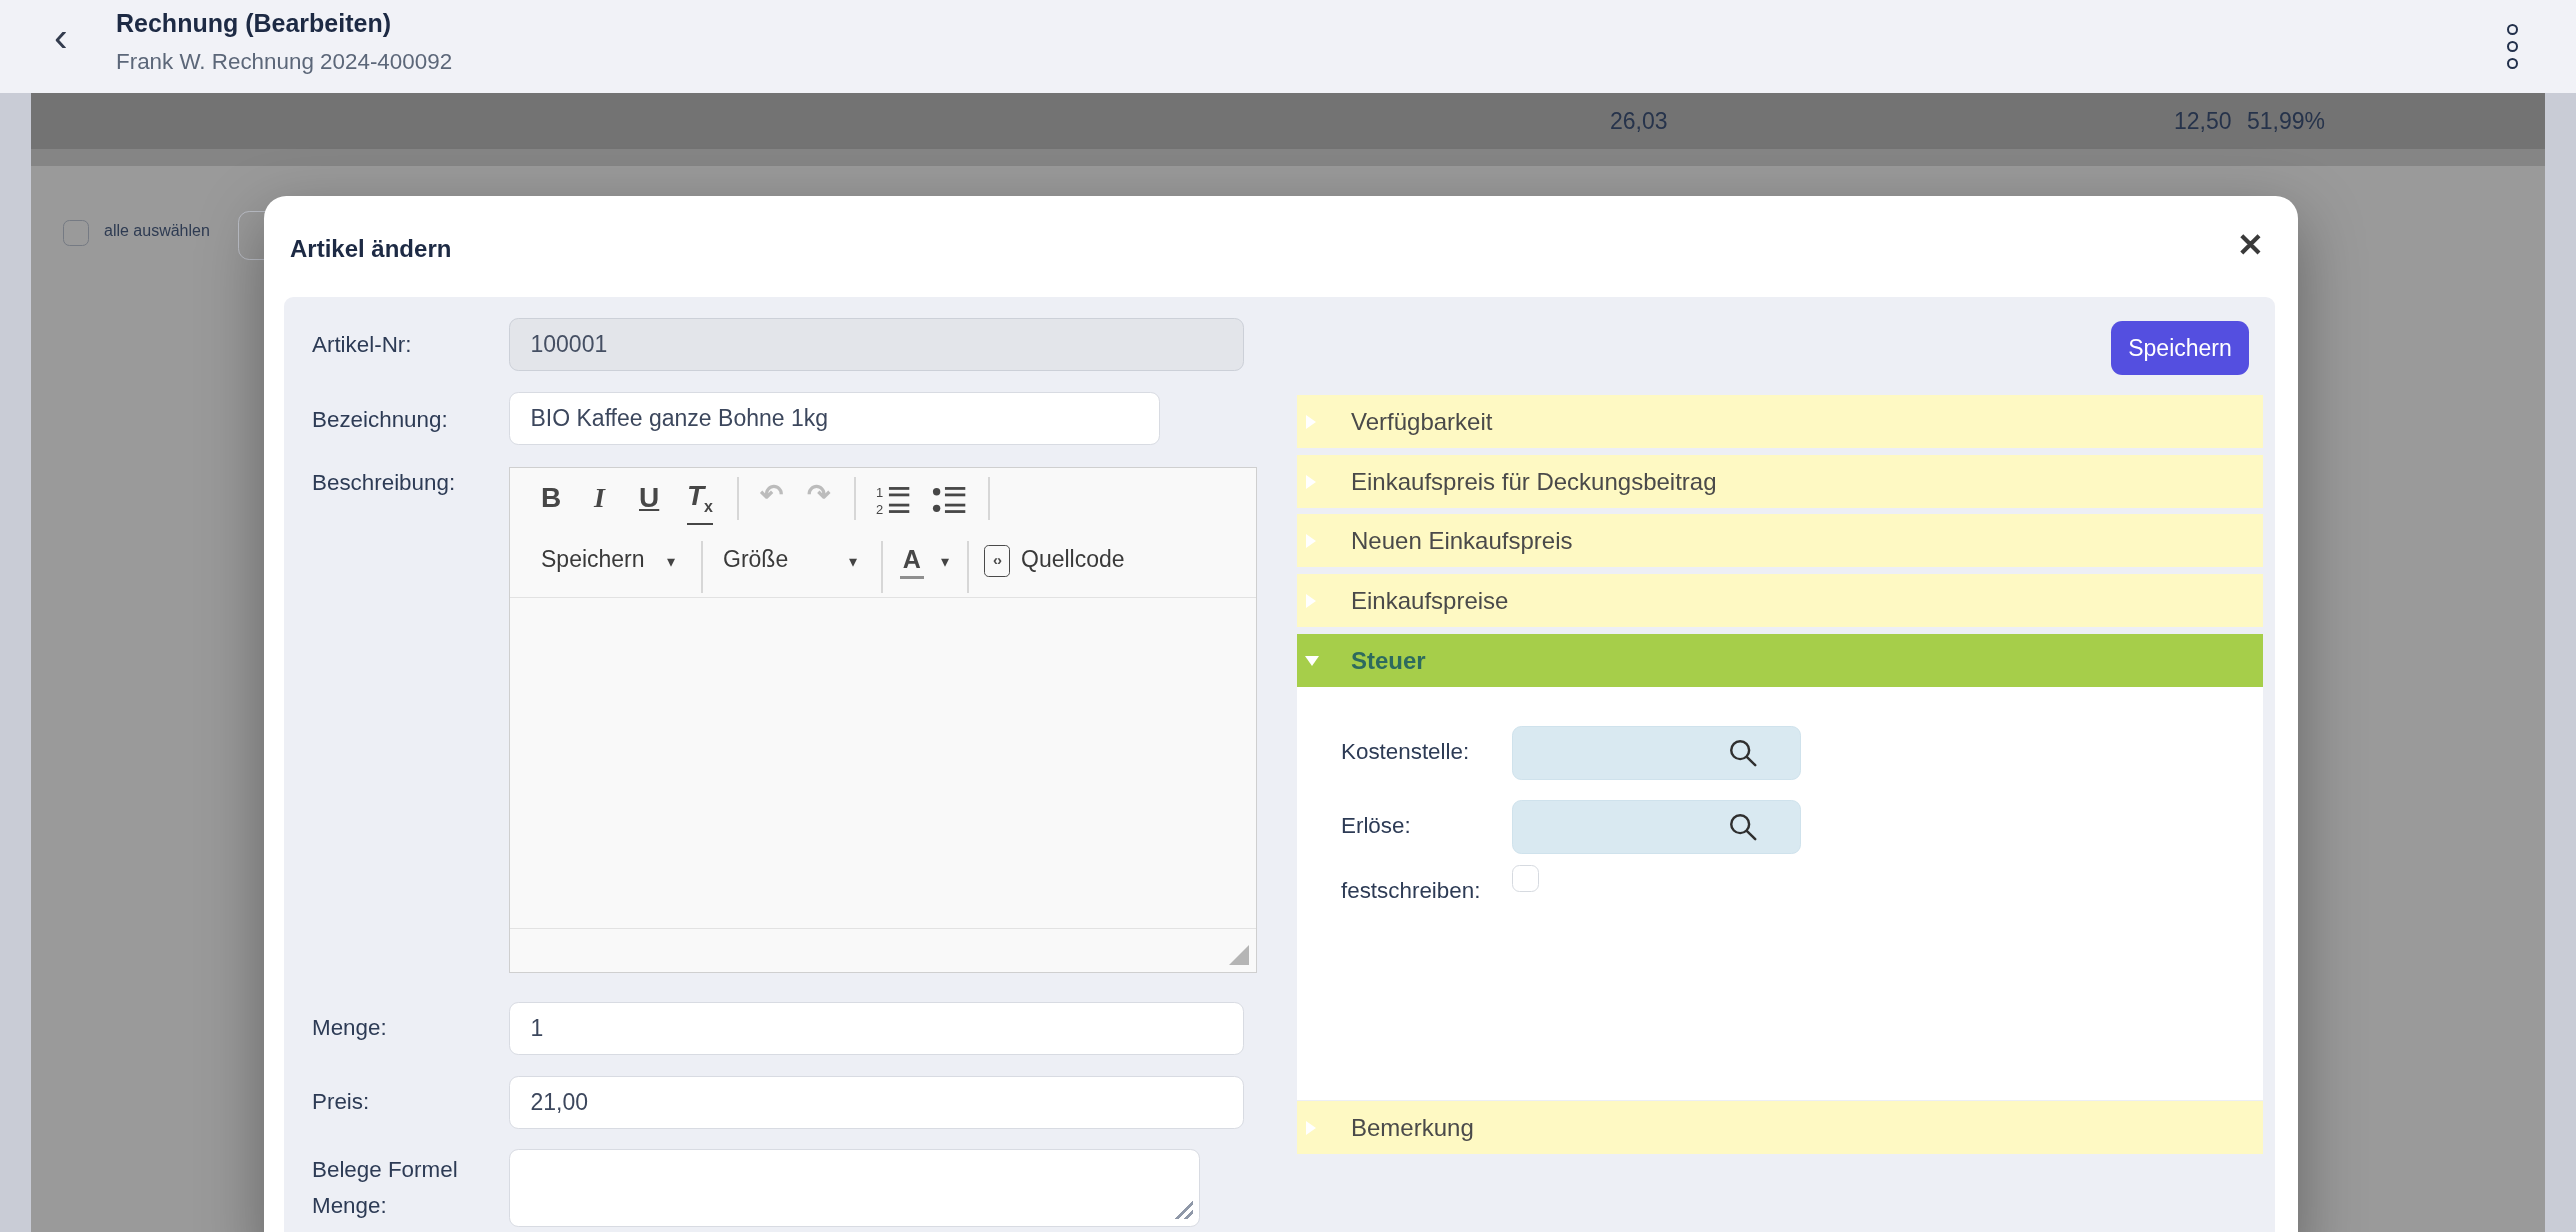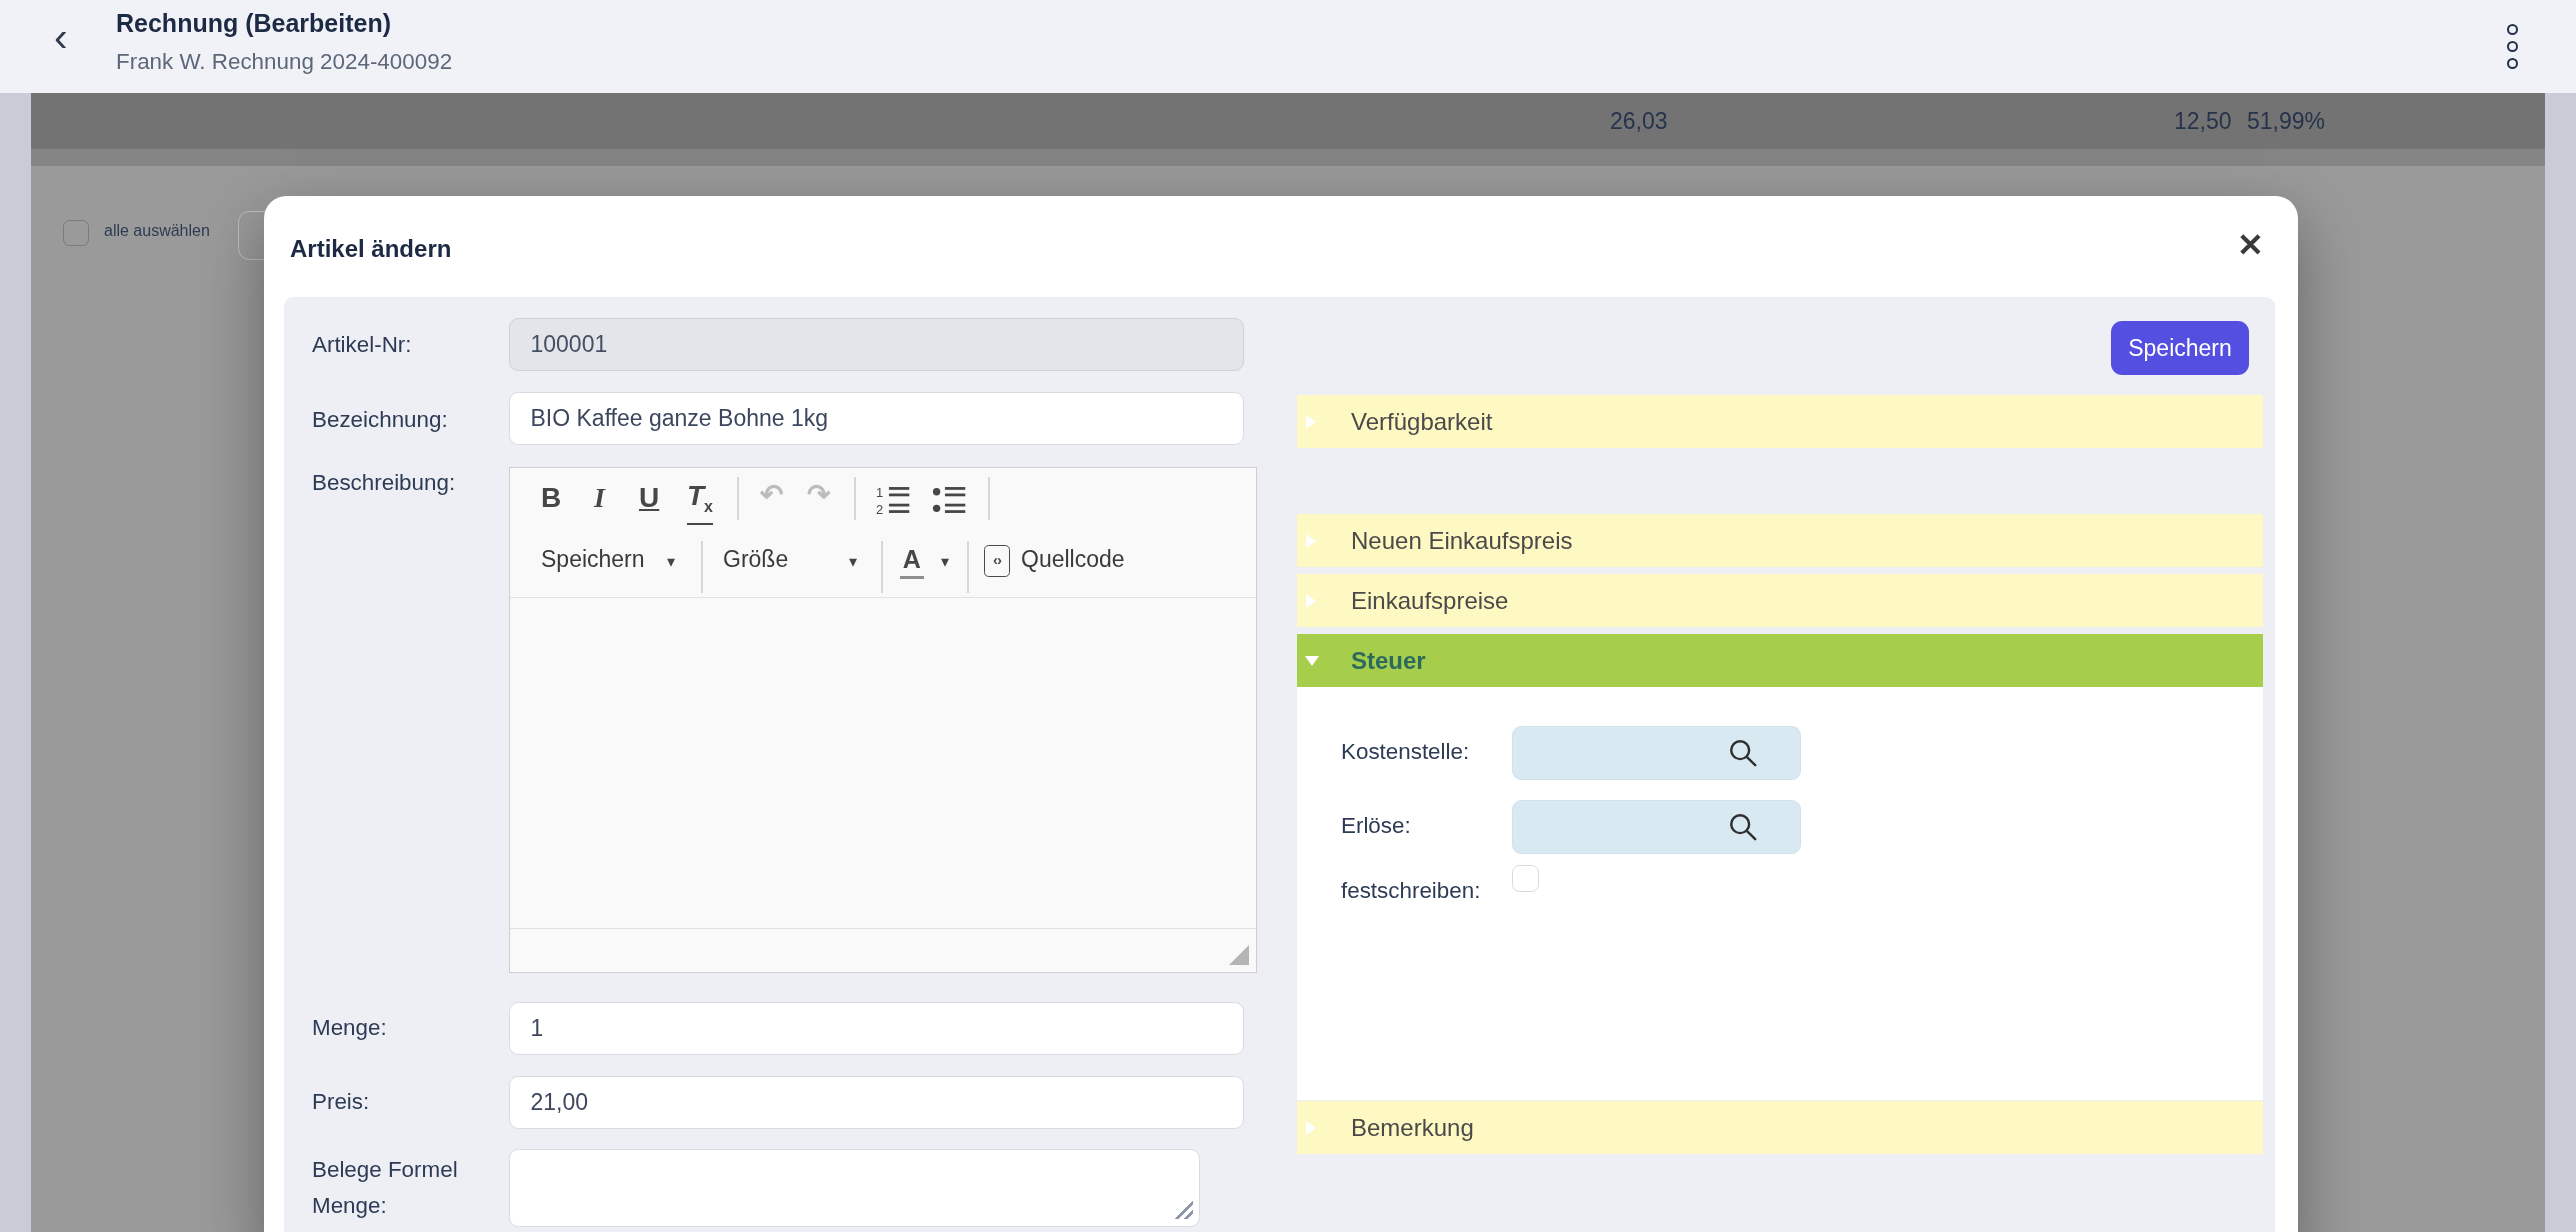--- a/index.html
+++ b/index.html
@@ -110,21 +110,21 @@
 
 <div class="modal">
   <div class="modal-title">Artikel ändern</div>
   <span class="modal-close">✕</span>
   <div class="modal-body"></div>
 
   <span class="lbl" style="left:48px; top:136px;">Artikel-Nr:</span>
   <input class="inp disabled" style="left: 245px; top: 122px; width: 735px;" disabled="" value="100001">
 
   <span class="lbl" style="left:48px; top:211px;">Bezeichnung:</span>
-  <input class="inp" style="left: 245px; top: 196px; width: 735px;" value="BIO Kaffee ganze Bohne 1kg">
+  <input class="inp" style="left: 245px; top: 196px; width: 651px;" value="BIO Kaffee ganze Bohne 1kg">
 
   <span class="lbl" style="left:48px; top:274px;">Beschreibung:</span>
 
   <div class="editor">
     <div class="ed-toolbar">
 
       <span class="tb" style="left:31px; top:14px; font-weight:800;">B</span>
       <span class="tb" style="left:84px; top:14px; font-style:italic; font-weight:700; font-family:'Liberation Serif',serif;">I</span>
       <span class="tb" style="left:129px; top:14px; text-decoration:underline; font-weight:700;">U</span>
       <span class="tb fmt-t" style="left:177px; top:12px;"><span>T</span><sub>x</sub></span>
@@ -177,20 +177,24 @@
   <span class="lbl" style="left:48px; top:997px;">Menge:</span>
   <textarea class="txtarea" style="left: 245px; top: 953px; width: 691px; height: 78px;"></textarea>
   <div class="resize-grip" style="left:907px; top:1001px;"></div>
 
   <button class="save-btn">Speichern</button>
 
   <div class="acc" style="top:199px;">
     <span class="arr"></span>
     <span class="acc-lbl">Verfügbarkeit</span>
   </div>
+  <div class="acc" style="top:259px;">
+    <span class="arr"></span>
+    <span class="acc-lbl">Einkaufspreis für Deckungsbeitrag</span>
+  </div>
   <div class="acc" style="top:318px;">
     <span class="arr"></span>
     <span class="acc-lbl">Neuen Einkaufspreis</span>
   </div>
   <div class="acc" style="top:378px;">
     <span class="arr"></span>
     <span class="acc-lbl">Einkaufspreise</span>
   </div>
   <div class="acc open" style="top:438px;">
     <span class="arr"></span>

